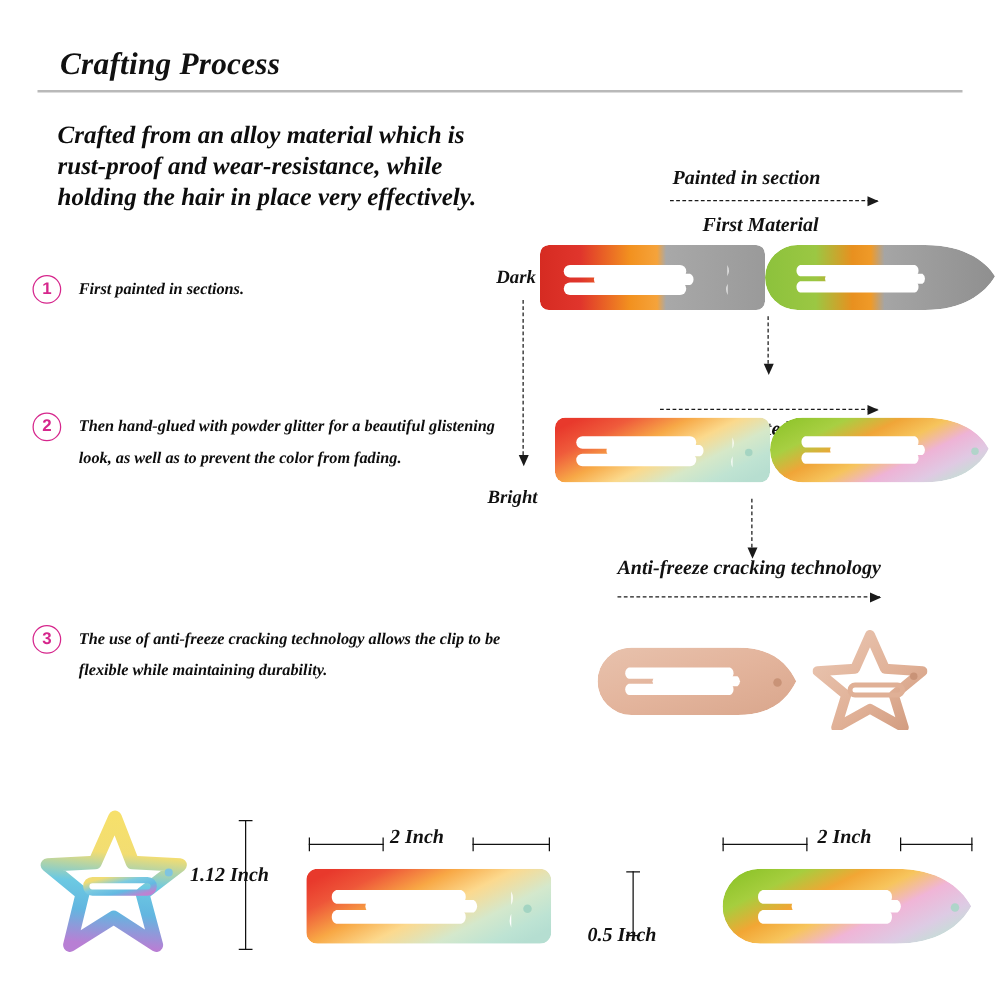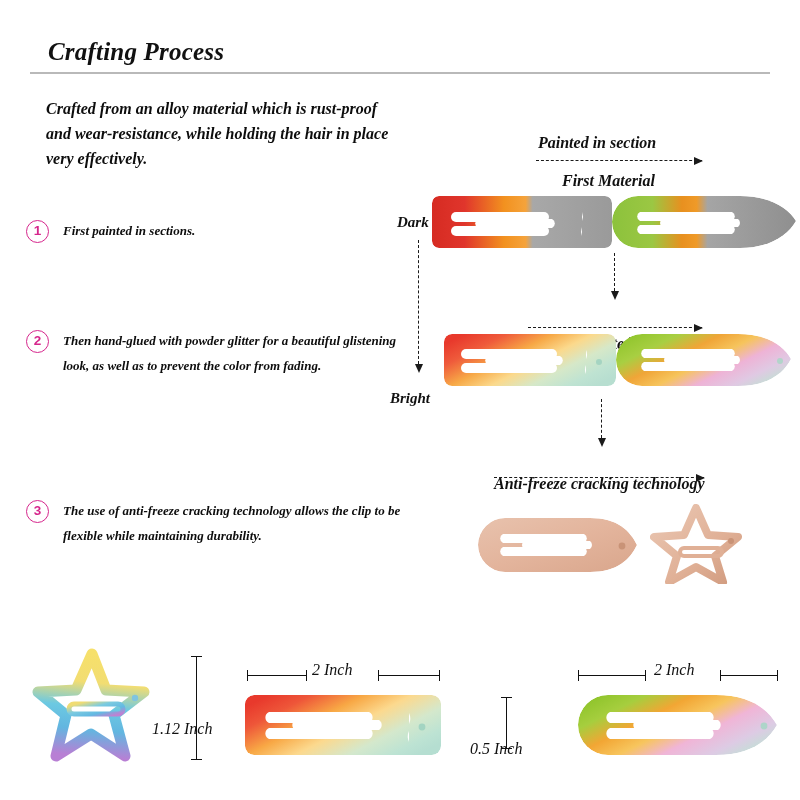--- a/index.html
+++ b/index.html
@@ -38,21 +38,21 @@
     height: 2px;
     background: #b9b9b9;
   }
 
   
   #intro-paragraph {
     position: absolute;
     left: 46px;
     top: 96px;
     width: 355px;
-    font-size: 16px;
+    font-size: 20px;
     font-style: italic;
     font-weight: bold;
     line-height: 25px;
     color: #0d0d0d;
   }
 
   .step {
     position: absolute;
     left: 26px;
     width: 380px;
@@ -93,21 +93,21 @@
     font-size: 16px;
     font-style: italic;
     font-weight: bold;
     color: #111111;
     white-space: nowrap;
   }
 
   #label-painted-in-section { left: 538px; top: 134px; text-align: right; }
   #label-alloy-material     { left: 562px; top: 172px; }
   #label-coadted            { left: 578px; top: 301px; margin-top: 34px; }
-  #label-anti-freeze        { left: 494px; top: 475px; text-align: center; }
+  #label-anti-freeze        { left: 494px; top: 446px; text-align: center; }
   #label-dark               { left: 397px; top: 214px; font-size: 15px; }
   #label-bright             { left: 390px; top: 390px; font-size: 15px; }
 
   
   .h-arrow {
     position: absolute;
     height: 1px;
     border-top: 1.6px dashed #1a1a1a;
   }
   .h-arrow::after {
@@ -143,25 +143,25 @@
   #arrow-down-2      { left: 601px; top: 399px; height: 39px; }
 
   
   .clip { position: absolute; }
 
   
   .meas-label {
     position: absolute;
     font-size: 16px;
     font-style: italic;
-    font-weight: normal;
+    font-weight: bold;
     color: #111111;
     white-space: nowrap;
   }
-  #meas-112        { left: 152px; top: 692px; margin-top: 28px; }
+  #meas-112        { left: 152px; top: 692px; }
   #meas-2inch-left { left: 312px; top: 661px; }
   #meas-05inch     { left: 470px; top: 740px; }
   #meas-2inch-right{ left: 654px; top: 661px; }
 
   
   .dim-h {
     position: absolute;
     height: 1.4px;
     background: #111111;
   }

